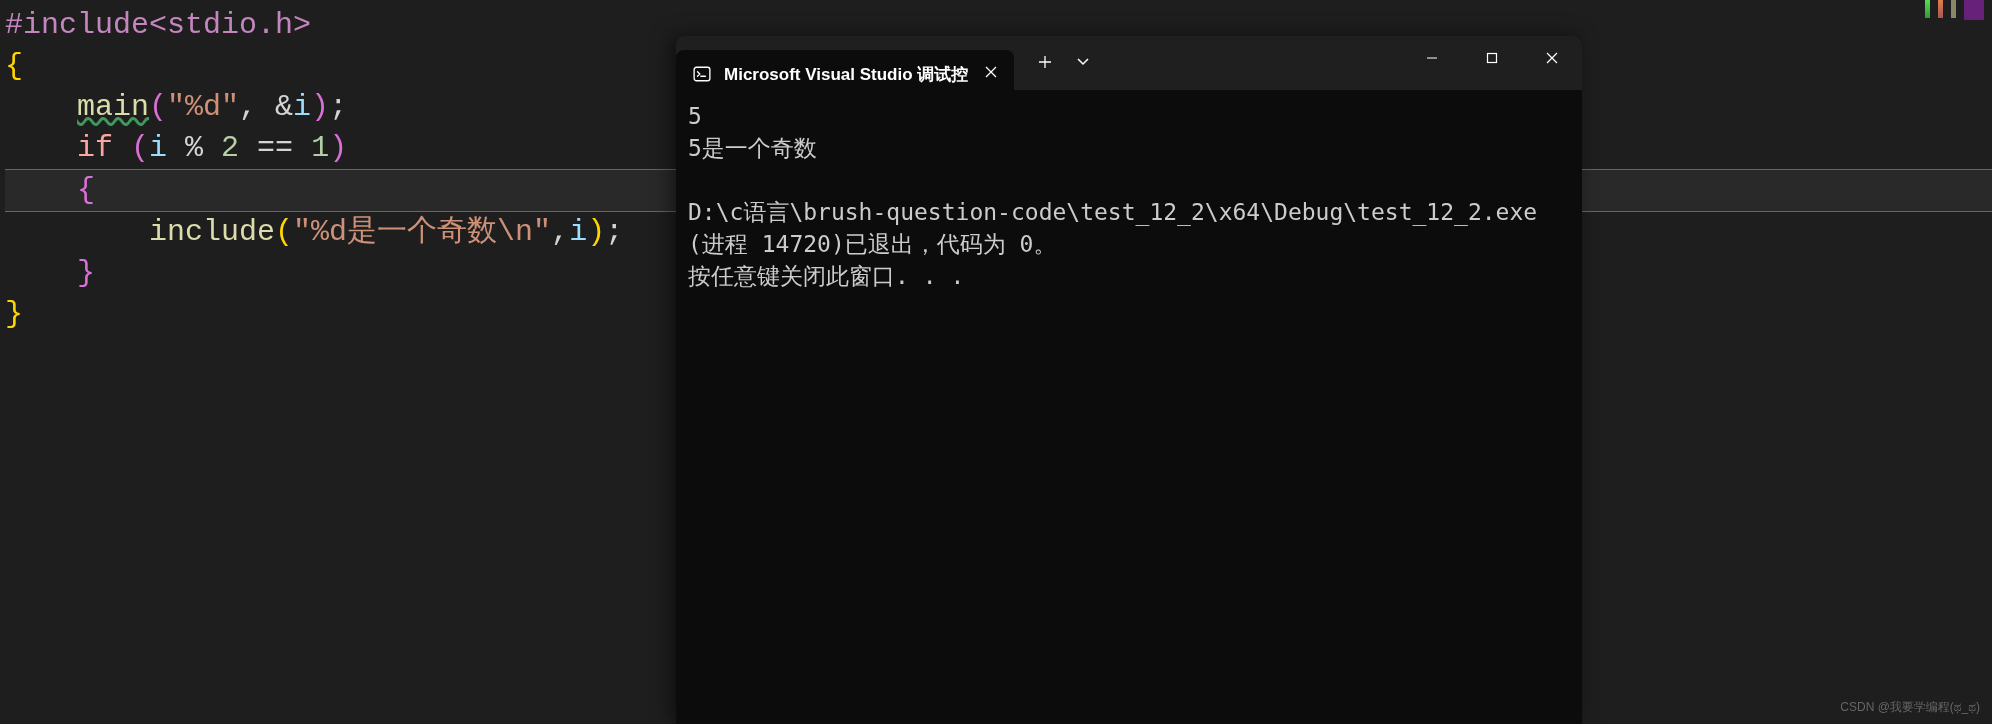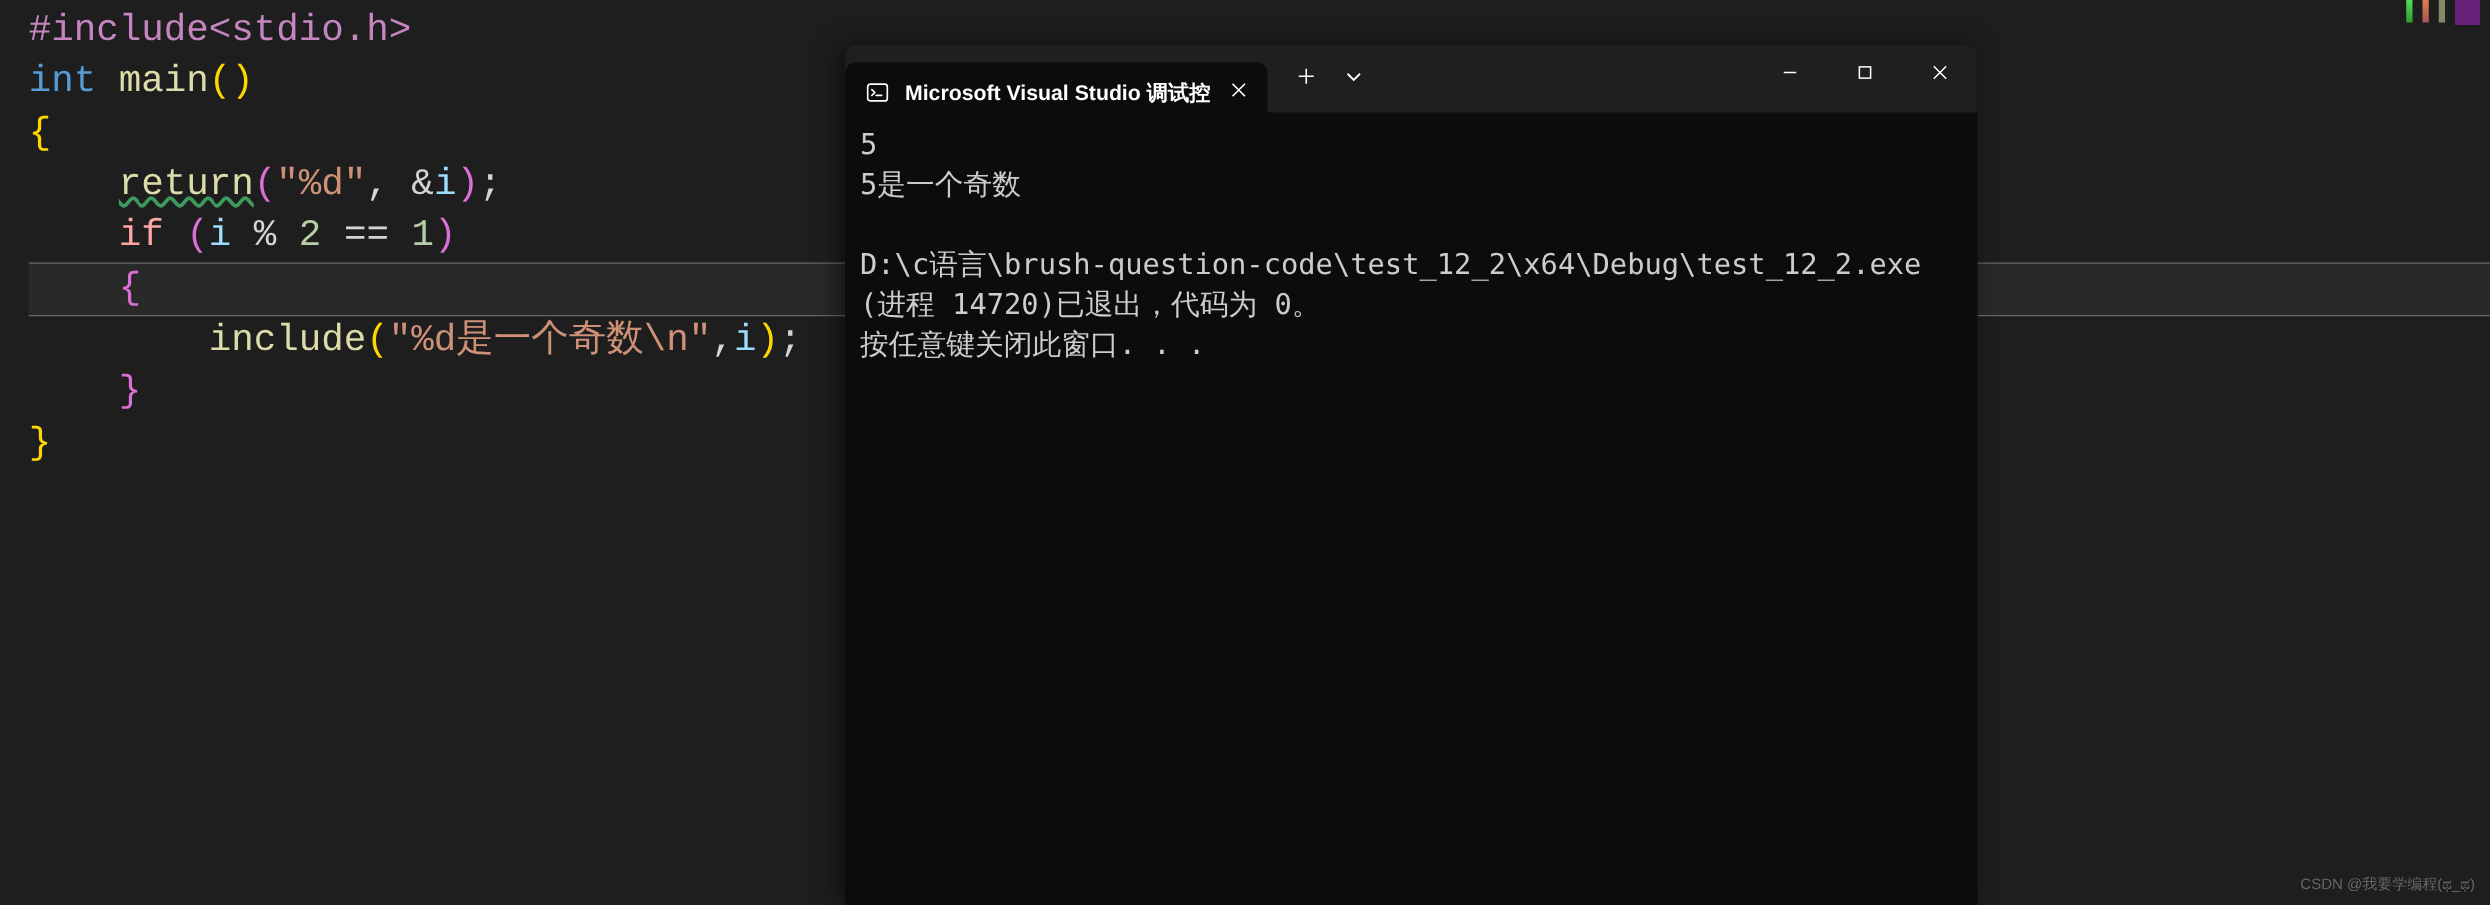--- a/index.html
+++ b/index.html
@@ -25,21 +25,20 @@
       height: 100%;
       background: #1e1e1e;
       padding: 5px 0 0 5px;
     }
     
     .code-line {
       font-size: 30px;
       line-height: 41px;
       white-space: pre;
       color: #d4d4d4;
-      margin-left: 18px;
     }
     
     .code-line.highlighted {
       background: rgba(70, 70, 70, 0.3);
       border-bottom: 1px solid #666;
       border-top: 1px solid #666;
     }
     
     .c-directive { color: #c586c0; }
     .c-include-lib { color: #c586c0; }
@@ -179,23 +178,22 @@
       color: #666;
       font-family: 'Microsoft YaHei', sans-serif;
       font-size: 12px;
     }
   </style>
 </head>
 <body>
 
 <div class="editor-area">
   <div class="code-line"><span class="c-directive">#include</span><span class="c-include-lib">&lt;stdio.h&gt;</span></div>
-  <div class="code-line"><span class="c-type">int </span><span class="c-func">main</span><span class="c-brace">()</span></div>
   <div class="code-line"><span class="c-brace">{</span></div>
-  <div class="code-line"><span>    </span><span class="c-func c-underline">return</span><span class="c-paren-pink">(</span><span class="c-string">"%d"</span><span class="c-punct">, </span><span class="c-operator">&amp;</span><span class="c-var">i</span><span class="c-paren-pink">)</span><span class="c-punct">;</span></div>
+  <div class="code-line"><span>    </span><span class="c-func c-underline">main</span><span class="c-paren-pink">(</span><span class="c-string">"%d"</span><span class="c-punct">, </span><span class="c-operator">&amp;</span><span class="c-var">i</span><span class="c-paren-pink">)</span><span class="c-punct">;</span></div>
   <div class="code-line"><span>    </span><span class="c-keyword">if</span><span> </span><span class="c-paren-pink">(</span><span class="c-var">i</span><span class="c-operator"> % </span><span class="c-number">2</span><span class="c-operator"> == </span><span class="c-number">1</span><span class="c-paren-pink">)</span></div>
   <div class="code-line highlighted"><span>    </span><span class="c-paren-pink">{</span></div>
   <div class="code-line"><span>        </span><span class="c-func">include</span><span class="c-brace">(</span><span class="c-string">"%d是一个奇数\n"</span><span class="c-punct">,</span><span class="c-var">i</span><span class="c-brace">)</span><span class="c-punct">;</span></div>
   <div class="code-line"><span>    </span><span class="c-paren-pink">}</span></div>
   <div class="code-line"><span class="c-brace">}</span></div>
 </div>
 
 <div class="top-icons">
   <div class="icon-bar1"></div>
   <div class="icon-bar2"></div>

